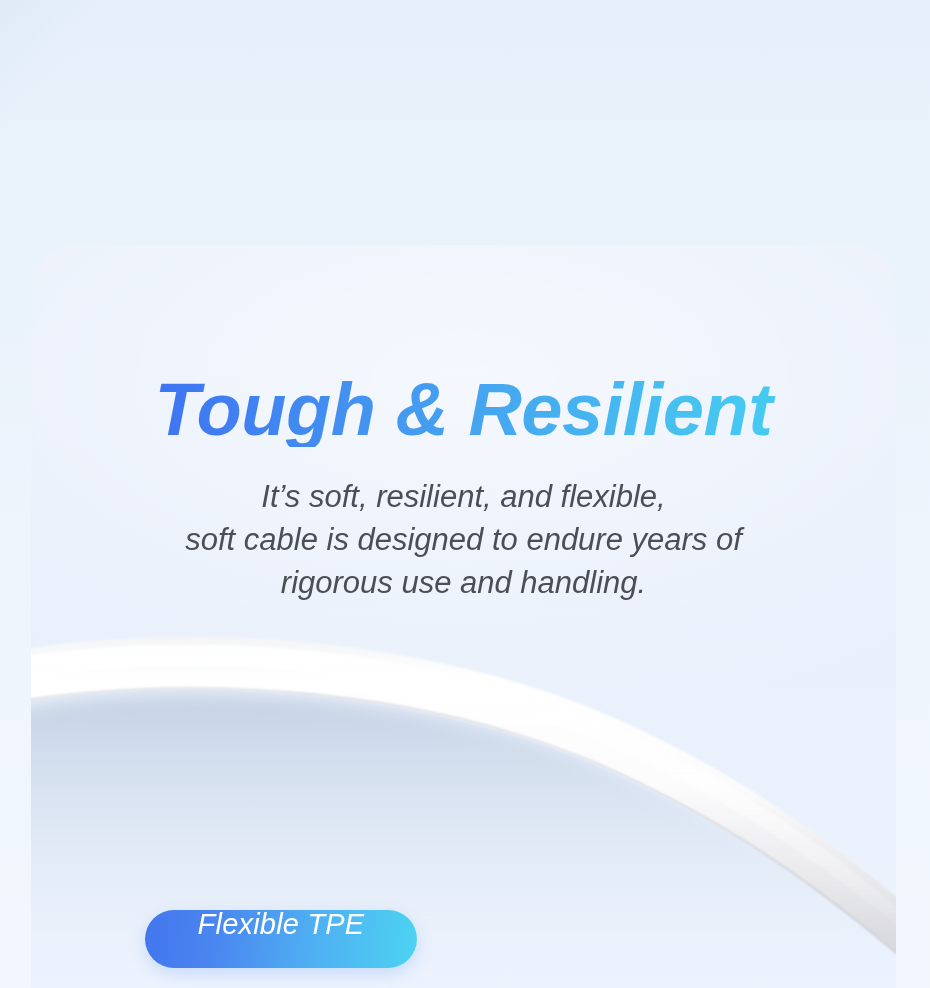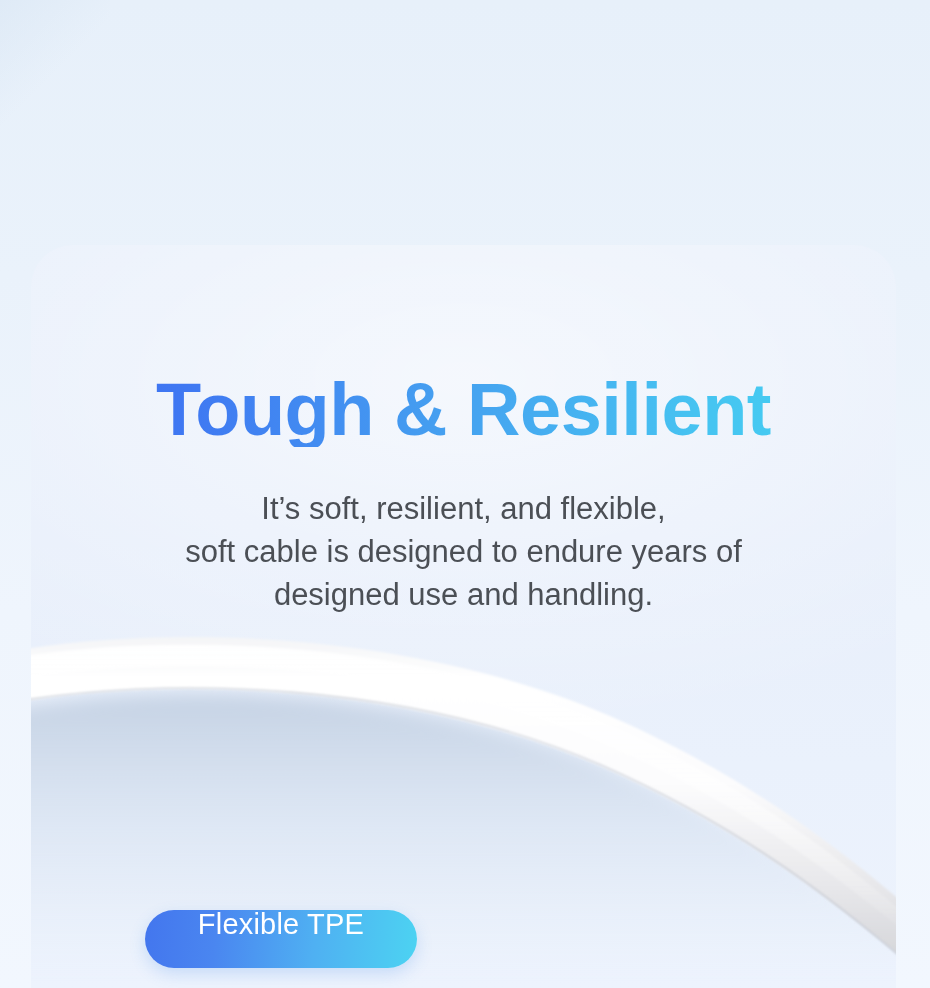--- a/index.html
+++ b/index.html
@@ -10,20 +10,21 @@
   body {
     font-family: "Liberation Sans", sans-serif;
   }
 
   .page {
     position: relative;
     width: 930px;
     height: 988px;
     overflow: hidden;
     background: linear-gradient(180deg, #e7f0fa 0%, #eaf2fb 28%, #eff5fd 62%, #f2f7fe 100%);
+    font-style: italic;
   }
 
   
   .corner-sheen {
     position: absolute;
     left: -40px;
     top: -30px;
     width: 150px;
     height: 170px;
     background: linear-gradient(135deg, rgba(214,228,242,0.75) 0%, rgba(214,228,242,0.0) 62%);
@@ -62,21 +63,21 @@
     font-weight: bold;
     letter-spacing: -0.5px;
     line-height: 1.0;
     background-image: linear-gradient(90deg, #3c6df0 0%, #3f78f2 18%, #45a0f0 48%, #46c4f1 78%, #44d4f2 100%);
     -webkit-background-clip: text;
     background-clip: text;
     color: transparent;
     -webkit-text-fill-color: transparent;
   }
   .subcopy {
-    margin: 12px;
+    margin: 0;
     padding-top: 28px;
     font-size: 31px;
     line-height: 43px;
     font-weight: normal;
     color: #4b4f55;
   }
   .subcopy span { display: block; }
 
   
   .cable-layer {
@@ -155,21 +156,21 @@
                L 930 952 C 840 878, 748 806, 600 742 C 414 662, 168 650, -10 684 Z" fill="url(#cableHilite)" filter="url(#edgeBlur)"></path>
 
       <path d="M -10 706 C 170 671, 416 685, 601 765 C 746 829, 842 905, 932 984" fill="none" stroke="#b6bcc6" stroke-opacity="0.55" stroke-width="1.6" filter="url(#edgeBlur)"></path>
     </svg>
 
     <div class="text-block">
       <h1 class="headline">Tough &amp; Resilient</h1>
       <p class="subcopy">
         <span>It’s soft, resilient, and flexible,</span>
         <span>soft cable is designed to endure years of</span>
-        <span>designed use and handling.</span>
+        <span>rigorous use and handling.</span>
       </p>
     </div>
 
     <div class="pill">
       <span class="pill-label">Flexible TPE</span>
     </div>
   </div>
 </div>
 
 </body></html>

